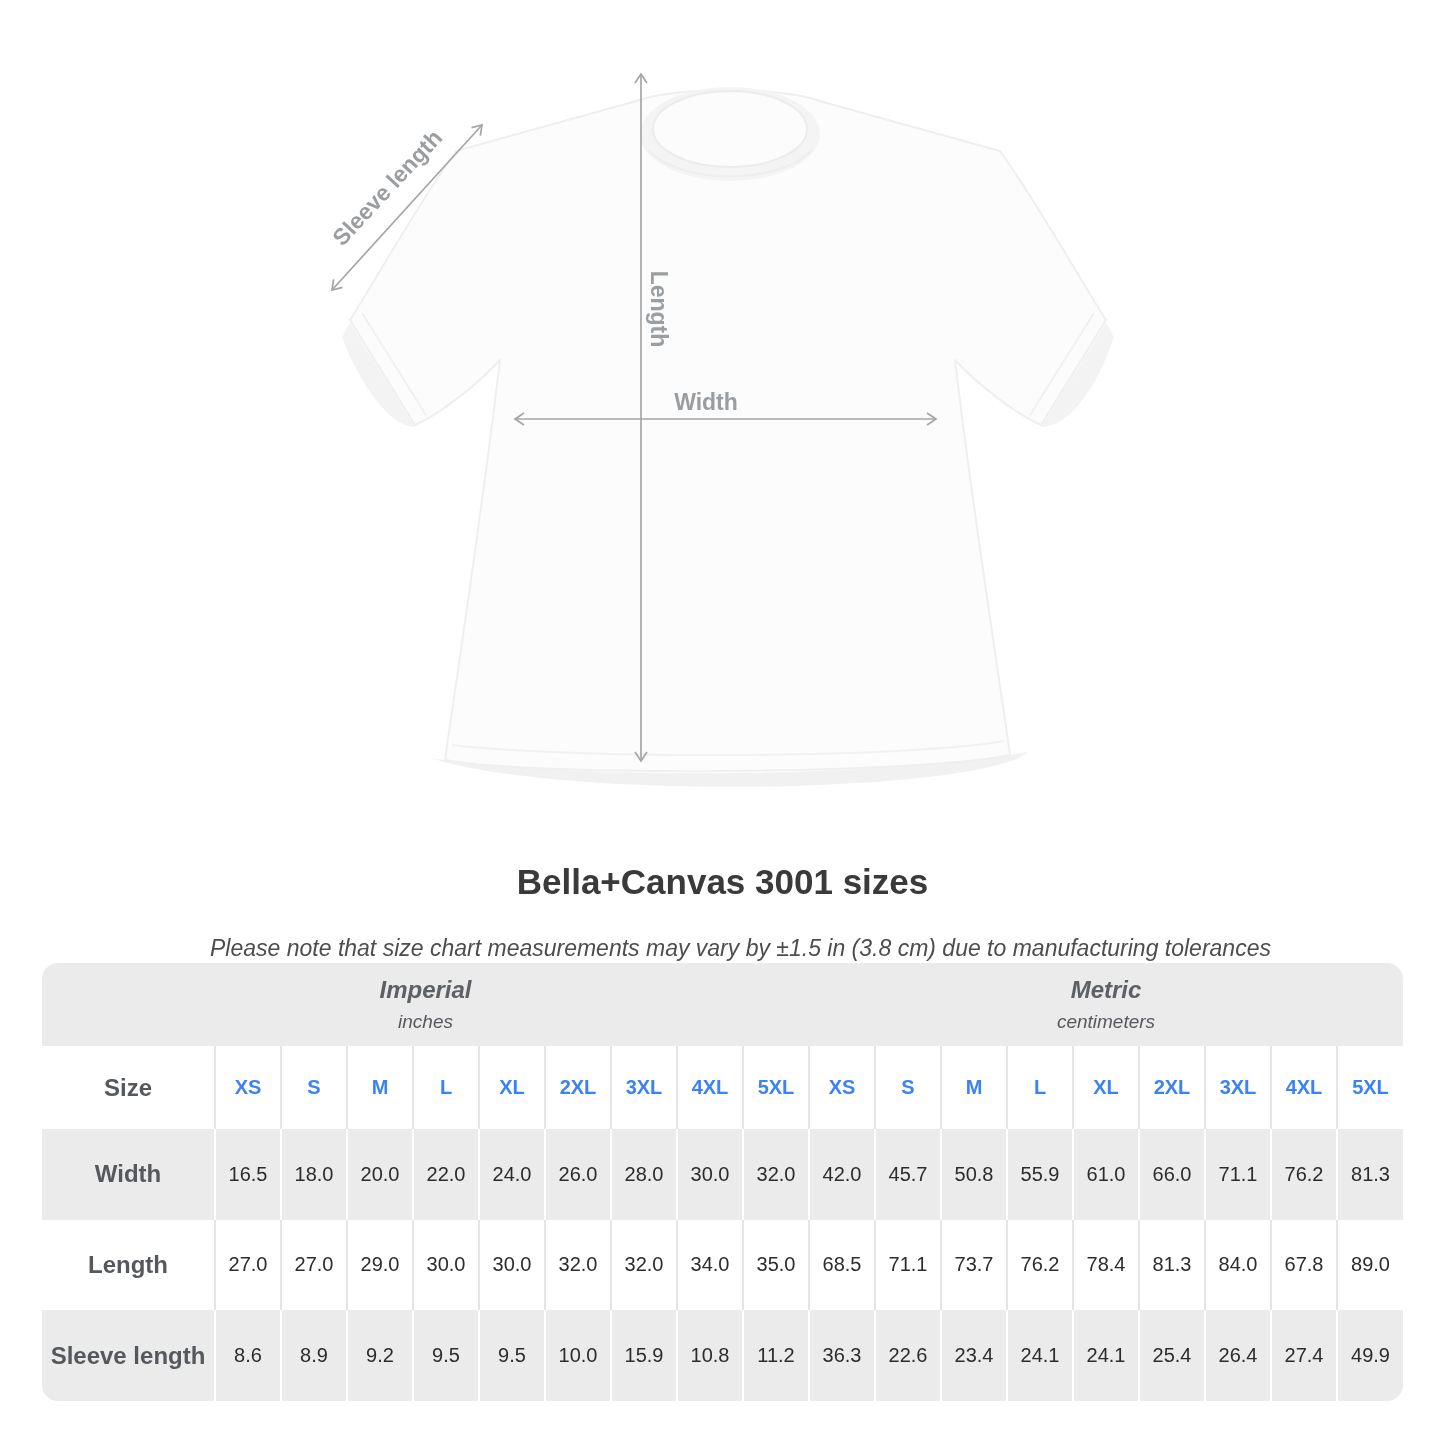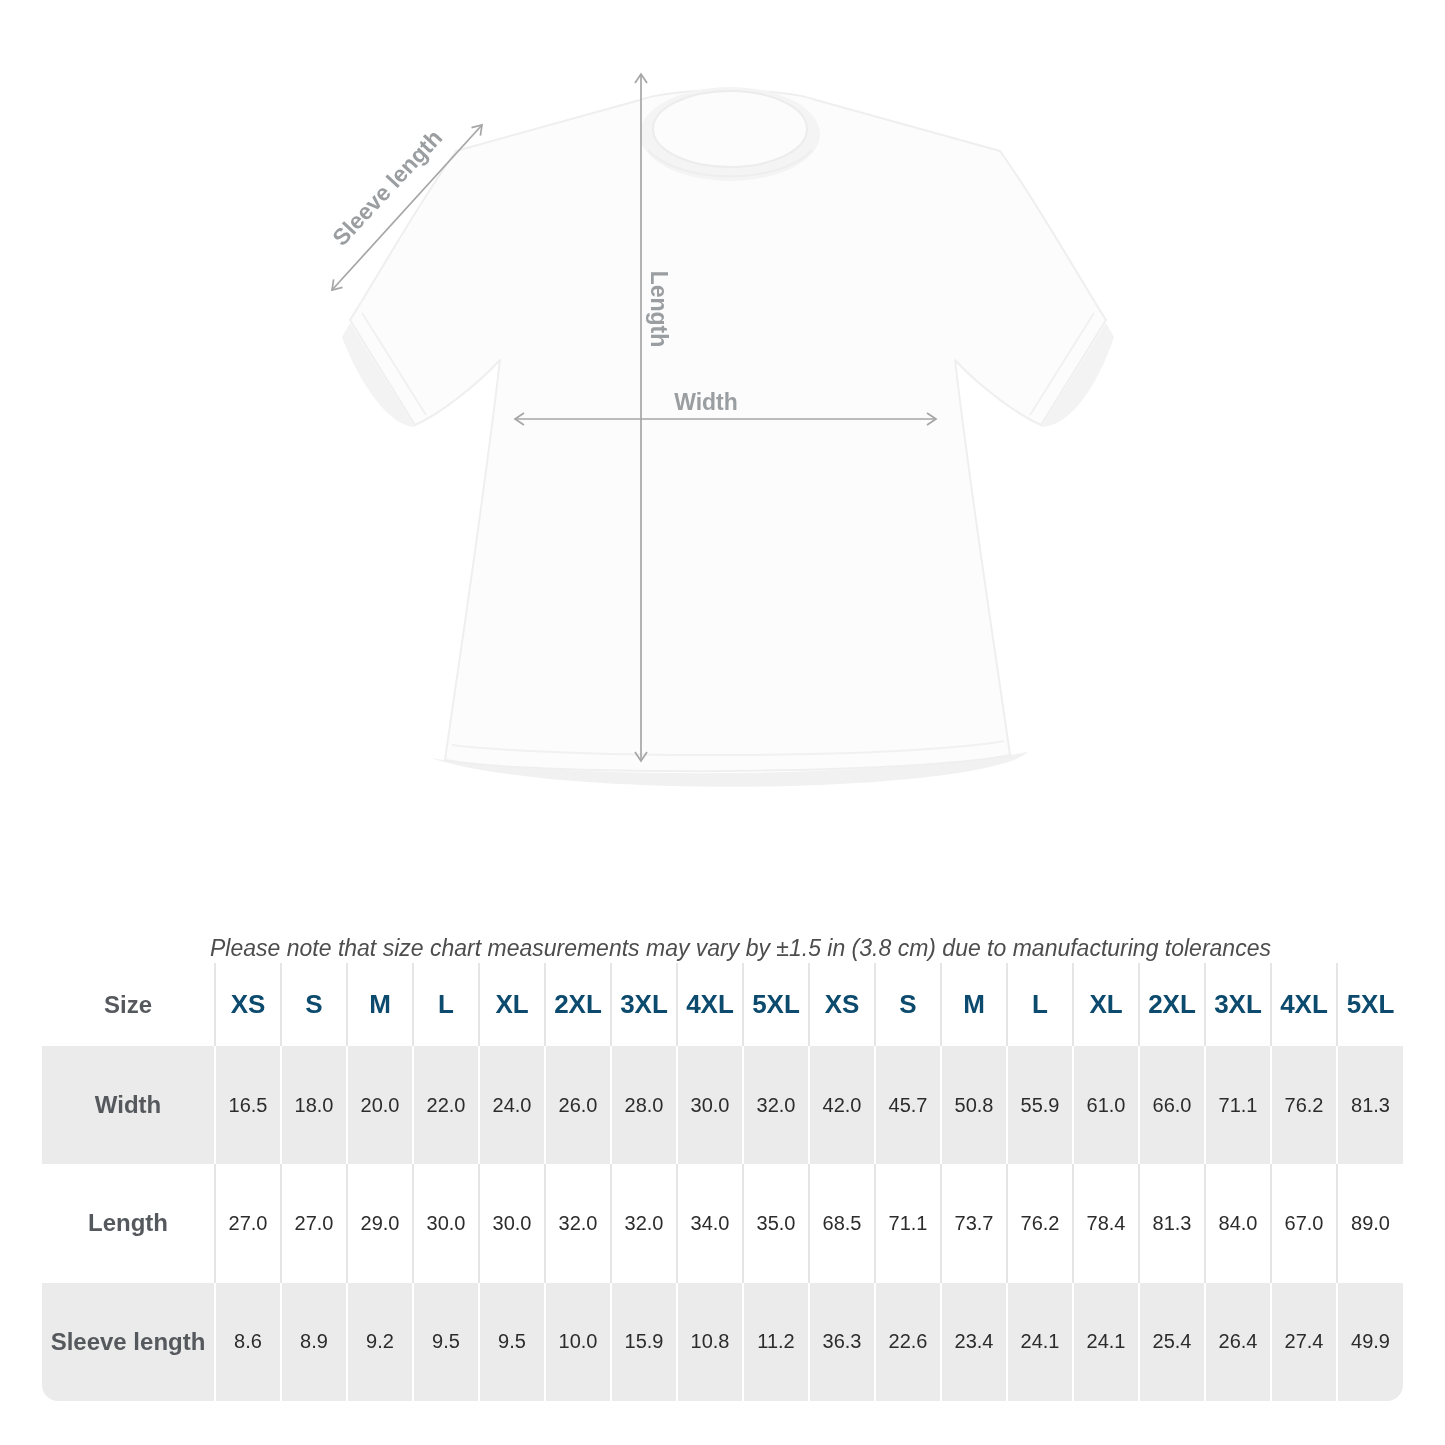--- a/index.html
+++ b/index.html
@@ -26,21 +26,21 @@
   .g-sub{font-style:italic;font-weight:400;font-size:19px;color:#55595d;line-height:26px;margin-top:4px;}
 
   .row-w{background:#ffffff;}
   .row-g{background:#ebebeb;}
   .row-w > *:not(:first-child){border-left:2px solid #e5e5e5;}
   .row-g > *:not(:first-child){border-left:2px solid #ffffff;}
 
   table.size-table th, table.size-table td{
     height:83px;text-align:center;vertical-align:middle;padding:0;}
   th.rowlabel{font-weight:700;font-size:24px;color:#55595d;}
-  th.size-col{font-weight:700;font-size:26px;color:#0c4a6e;}
+  th.size-col{font-weight:700;font-size:20px;color:#3b82f6;}
   td.val{font-weight:400;font-size:20px;color:#2c2c2c;}
 </style>
 </head>
 <body>
 
 <div class="page">
 
   <svg class="diagram" viewBox="0 0 880 770" width="880" height="770" aria-hidden="true">
     <defs>
       <marker id="ah" viewBox="-12 -12 24 24" markerWidth="24" markerHeight="24" markerUnits="userSpaceOnUse" refX="0" refY="0" orient="auto-start-reverse">
@@ -76,29 +76,40 @@
 
     <line x1="361" y1="19" x2="361" y2="706" stroke="#a6a6a6" stroke-width="1.7" marker-start="url(#ah)" marker-end="url(#ah)"></line>
     <line x1="235" y1="364" x2="656" y2="364" stroke="#a6a6a6" stroke-width="1.7" marker-start="url(#ah)" marker-end="url(#ah)"></line>
     <line x1="52" y1="235" x2="202" y2="70" stroke="#a6a6a6" stroke-width="1.7" marker-start="url(#ah)" marker-end="url(#ah)"></line>
 
     <text x="113" y="138" transform="rotate(-47 113 138)" text-anchor="middle" font-family="Liberation Sans, sans-serif" font-size="23" font-weight="700" fill="#9a9ea1">Sleeve length</text>
     <text x="377" y="254" transform="rotate(90 377 254)" text-anchor="middle" dominant-baseline="middle" font-family="Liberation Sans, sans-serif" font-size="23" font-weight="700" fill="#9a9ea1">Length</text>
     <text x="426" y="355" text-anchor="middle" font-family="Liberation Sans, sans-serif" font-size="23" font-weight="700" fill="#9a9ea1">Width</text>
   </svg>
 
+  <h1 class="chart-title">Bella+Canvas 3001 sizes</h1>
   <p class="chart-note">Please note that size chart measurements may vary by ±1.5 in (3.8 cm) due to manufacturing tolerances</p>
 
   <div class="table-wrap">
     <table class="size-table">
       <colgroup>
         <col class="c-label">
         <col span="18">
       </colgroup>
       <thead>
+        <tr class="row-group">
+          <th colspan="10">
+            <div class="g-label">Imperial</div>
+            <div class="g-sub">inches</div>
+          </th>
+          <th colspan="9">
+            <div class="g-label">Metric</div>
+            <div class="g-sub">centimeters</div>
+          </th>
+        </tr>
         <tr class="row-w" id="size-header-row">
           <th class="rowlabel">Size</th>
 
         <th class="size-col">XS</th>
             <th class="size-col">S</th>
             <th class="size-col">M</th>
             <th class="size-col">L</th>
             <th class="size-col">XL</th>
             <th class="size-col">2XL</th>
             <th class="size-col">3XL</th>
@@ -149,21 +160,21 @@
             <td class="val">32.0</td>
             <td class="val">34.0</td>
             <td class="val">35.0</td>
             <td class="val">68.5</td>
             <td class="val">71.1</td>
             <td class="val">73.7</td>
             <td class="val">76.2</td>
             <td class="val">78.4</td>
             <td class="val">81.3</td>
             <td class="val">84.0</td>
-            <td class="val">67.0</td>
+            <td class="val">67.8</td>
             <td class="val">89.0</td>
           </tr>
           <tr class="row-g">
             <th class="rowlabel">Sleeve length</th>
             <td class="val">8.6</td>
             <td class="val">8.9</td>
             <td class="val">9.2</td>
             <td class="val">9.5</td>
             <td class="val">9.5</td>
             <td class="val">10.0</td>

